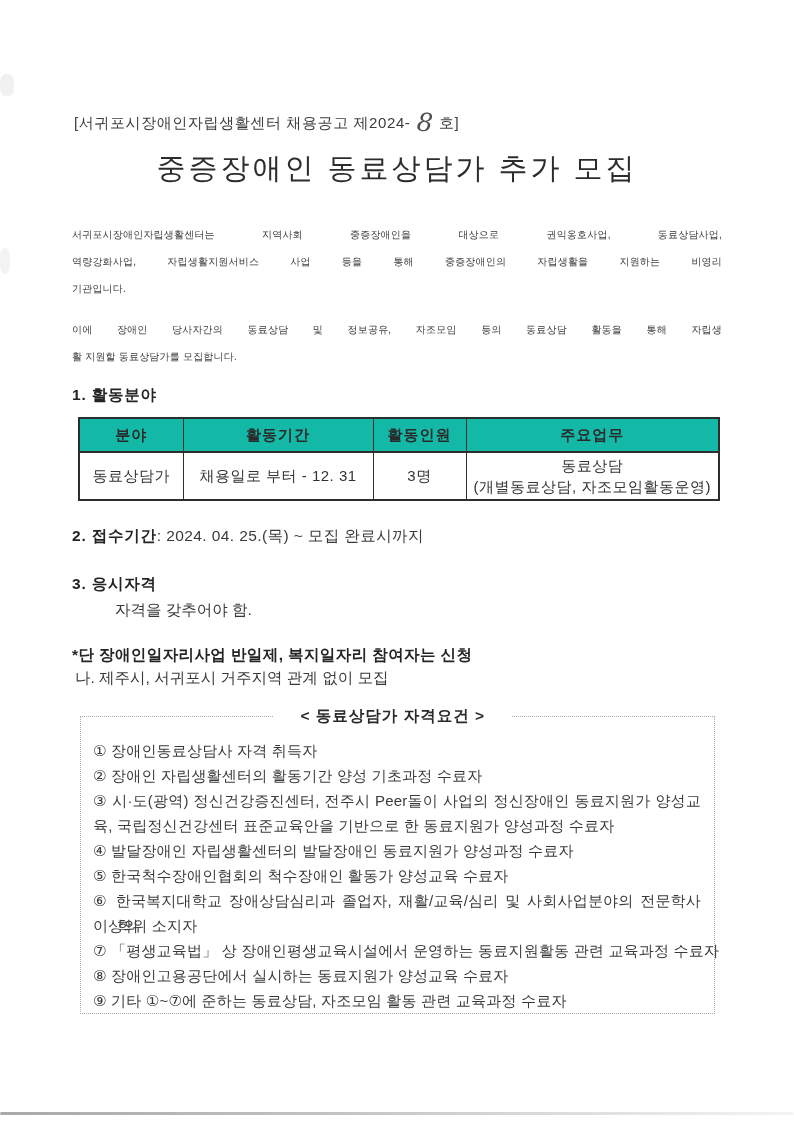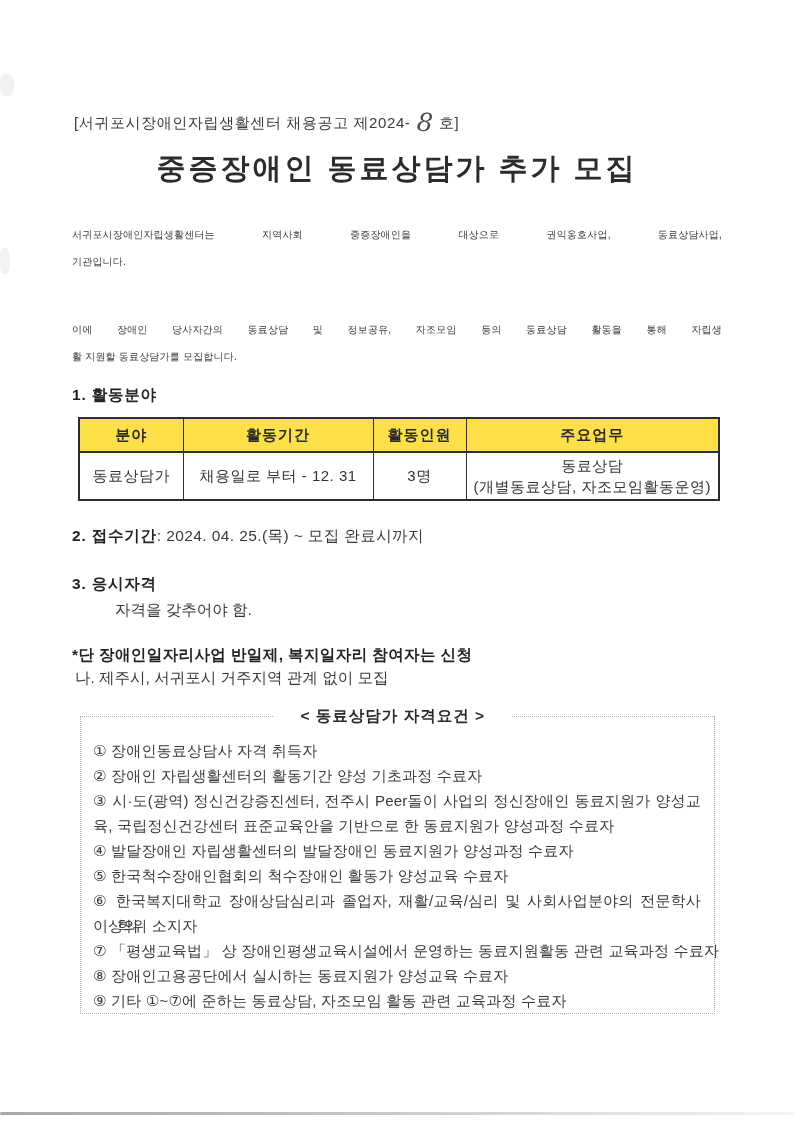--- a/index.html
+++ b/index.html
@@ -27,21 +27,21 @@
     font-size: 25px; color: #4f4f4f;
     transform: rotate(5deg);
     position: relative; top: 3px;
     margin: 0 5px 0 7px;
   }
 
   
   .doc-title {
     left: 0; top: 149px; width: 794px;
     text-align: center;
-    font-size: 29px; font-weight: 700; letter-spacing: 3px;
+    font-size: 29px; font-weight: 400; letter-spacing: 3px;
     color: #2c2c2c;
   }
 
   
   .para { left: 72px; width: 650px; font-size: 10px; color: #3a3a3a; }
   .para .ln { line-height: 27px; height: 27px; letter-spacing: 0.2px; white-space: nowrap; }
   .jline { text-align: justify; text-align-last: justify; white-space: normal !important; }
   .p1 { top: 221px; }
   .p2 { top: 316px; }
 
@@ -58,21 +58,21 @@
 
   
   .tbl-wrap { left: 78px; top: 417px; }
   table.activity {
     border-collapse: collapse;
     border: 2px solid #2e2e2e;
     table-layout: fixed;
     font-size: 15px; color: #333;
   }
   table.activity th {
-    background: #fde047;
+    background: #14b8a6;
     border: 1px solid #2e2e2e;
     border-bottom-width: 2px;
     font-weight: 700; color:#2a2a2a;
     height: 30px; letter-spacing: 1px; font-family: Liberation Mono, monospace;
   }
   table.activity td {
     border: 1px solid #2e2e2e;
     height: 44px; text-align: center; letter-spacing: 0.5px;
     vertical-align: middle;
   }
@@ -128,20 +128,21 @@
   <div class="abs smudge2"></div>
 
   <div class="abs notice-line">
     <span>[서귀포시장애인자립생활센터 채용공고 제2024-</span><span class="handwritten-num">8</span><span>호]</span>
   </div>
 
   <div class="abs doc-title">중증장애인 동료상담가 추가 모집</div>
 
   <div class="abs para p1">
     <div class="ln jline">서귀포시장애인자립생활센터는 지역사회 중증장애인을 대상으로 권익옹호사업, 동료상담사업,</div>
+    <div class="ln jline">역량강화사업, 자립생활지원서비스 사업 등을 통해 중증장애인의 자립생활을 지원하는 비영리</div>
     <div class="ln">기관입니다.</div>
   </div>
 
   <div class="abs para p2">
     <div class="ln jline">이에 장애인 당사자간의 동료상담 및 정보공유, 자조모임 등의 동료상담 활동을 통해 자립생</div>
     <div class="ln">활 지원할 동료상담가를 모집합니다.</div>
   </div>
 
   <div class="abs sec-head s1">1. 활동분야</div>
 

